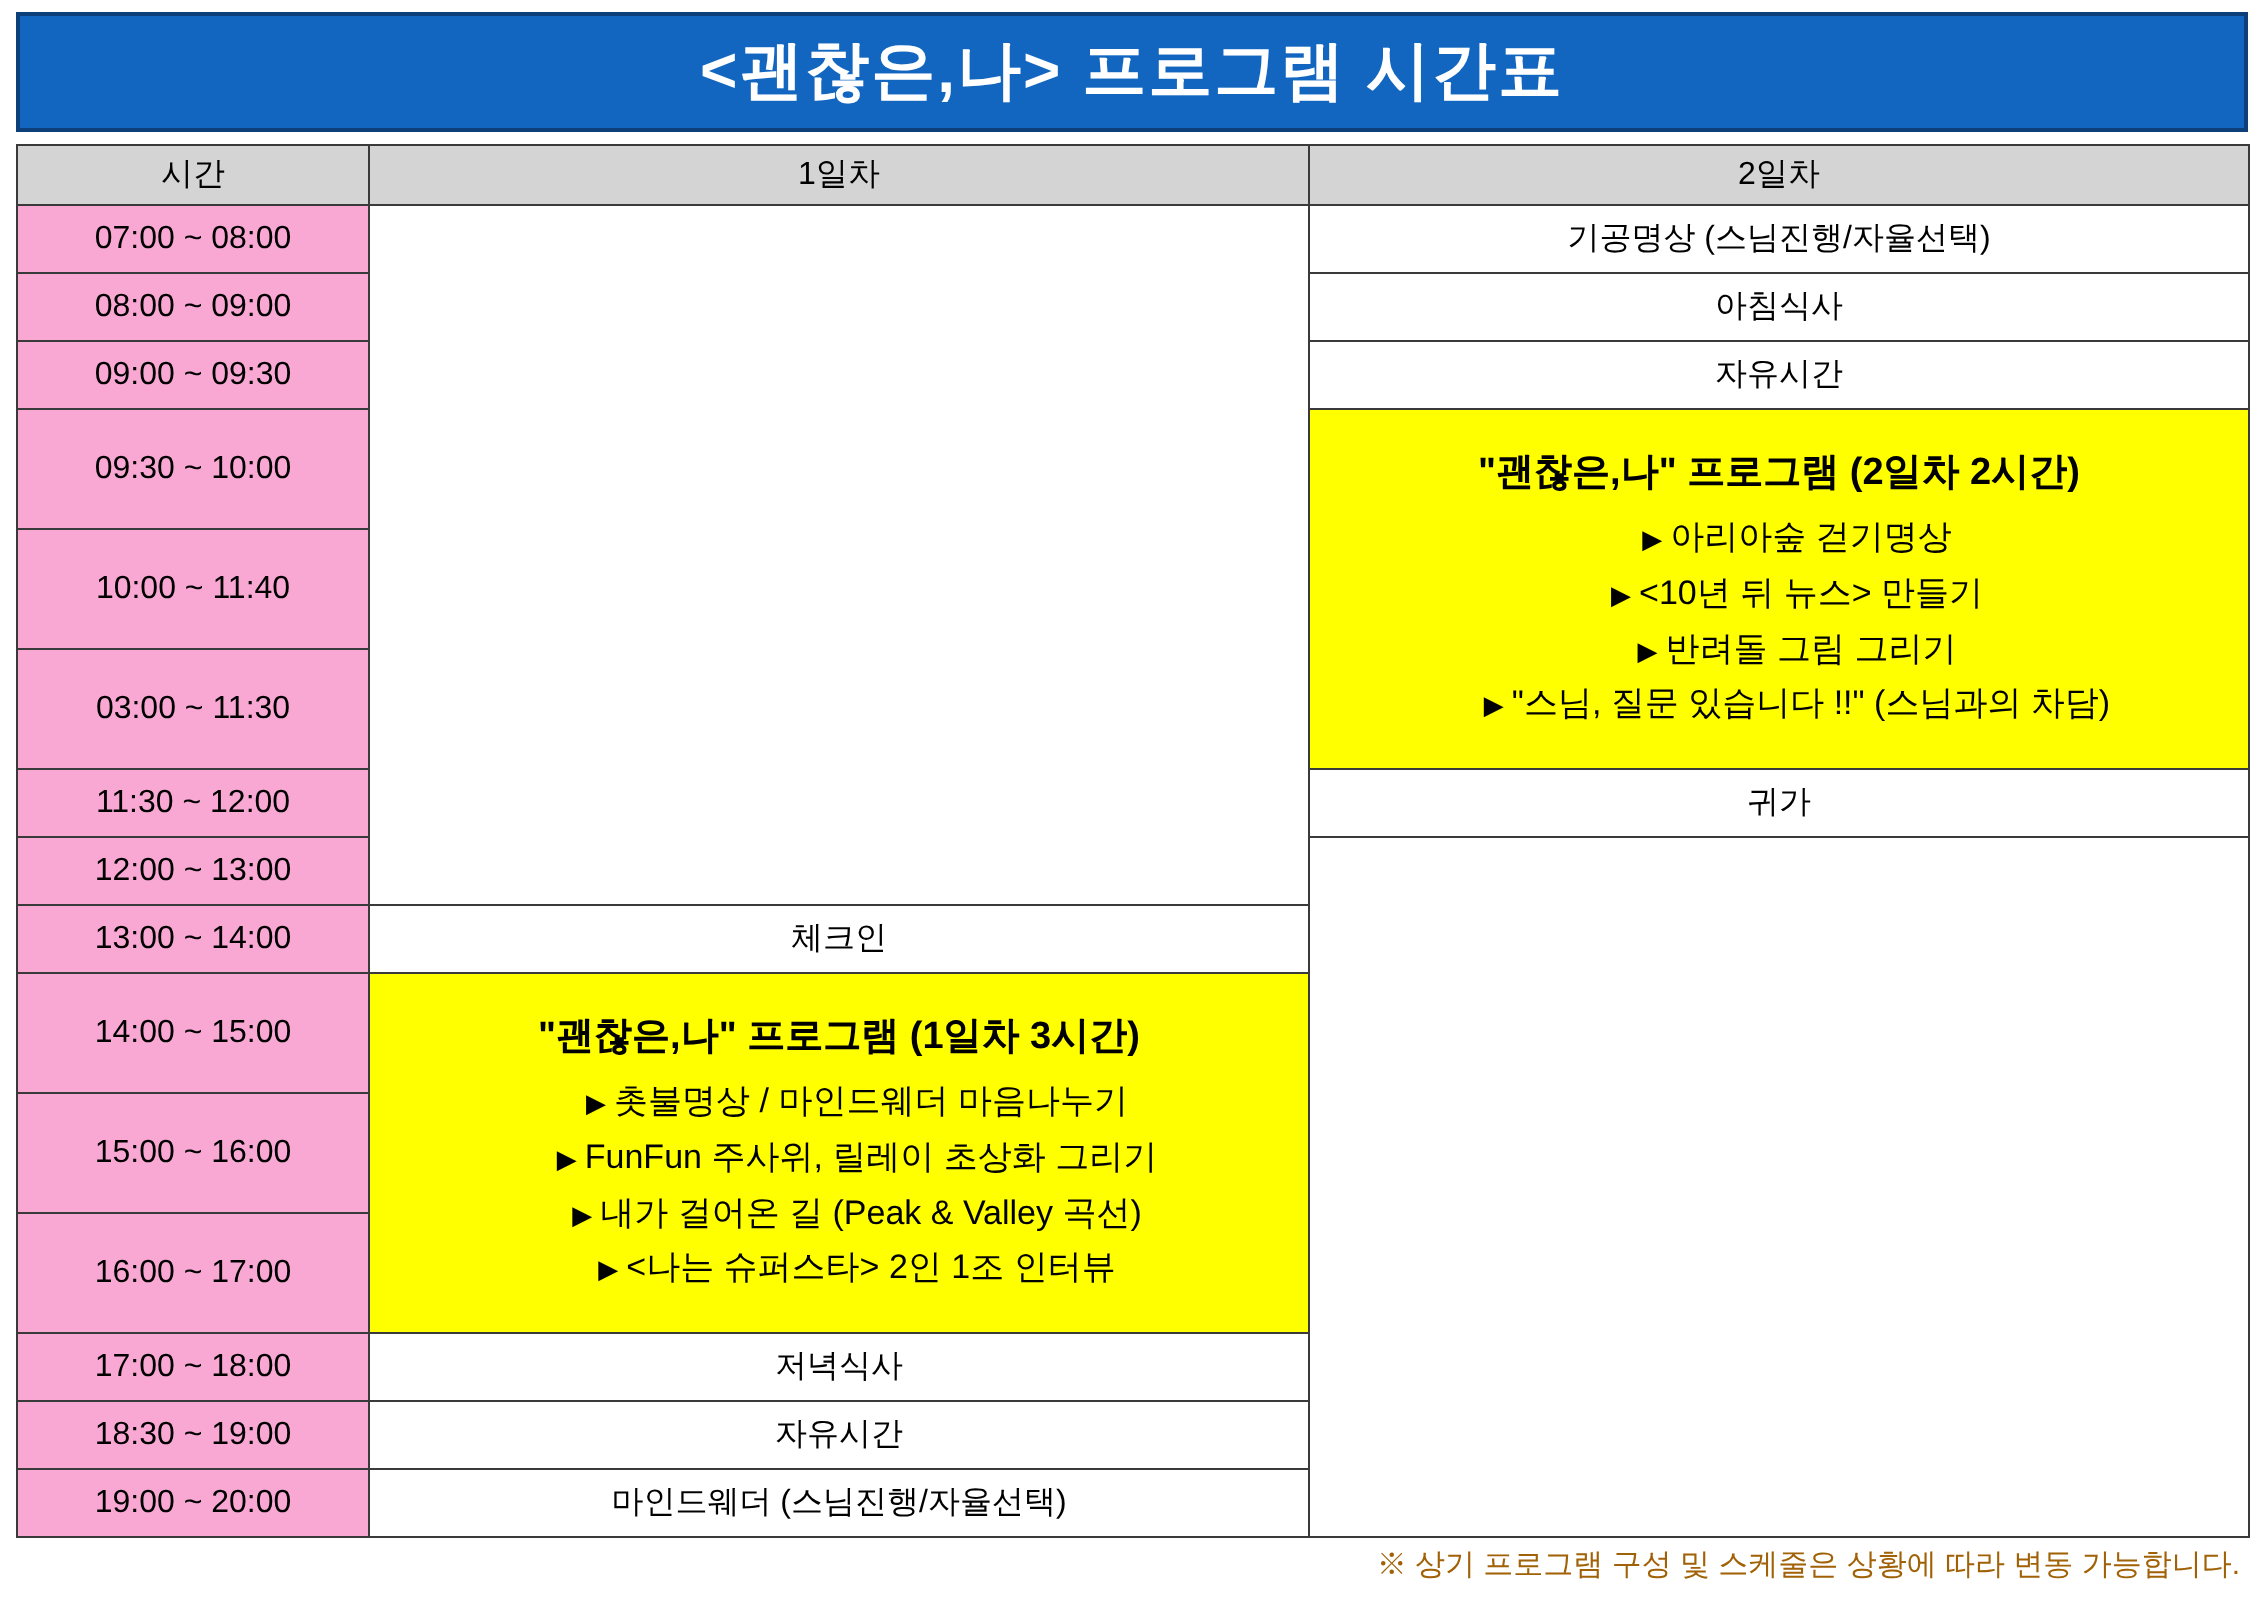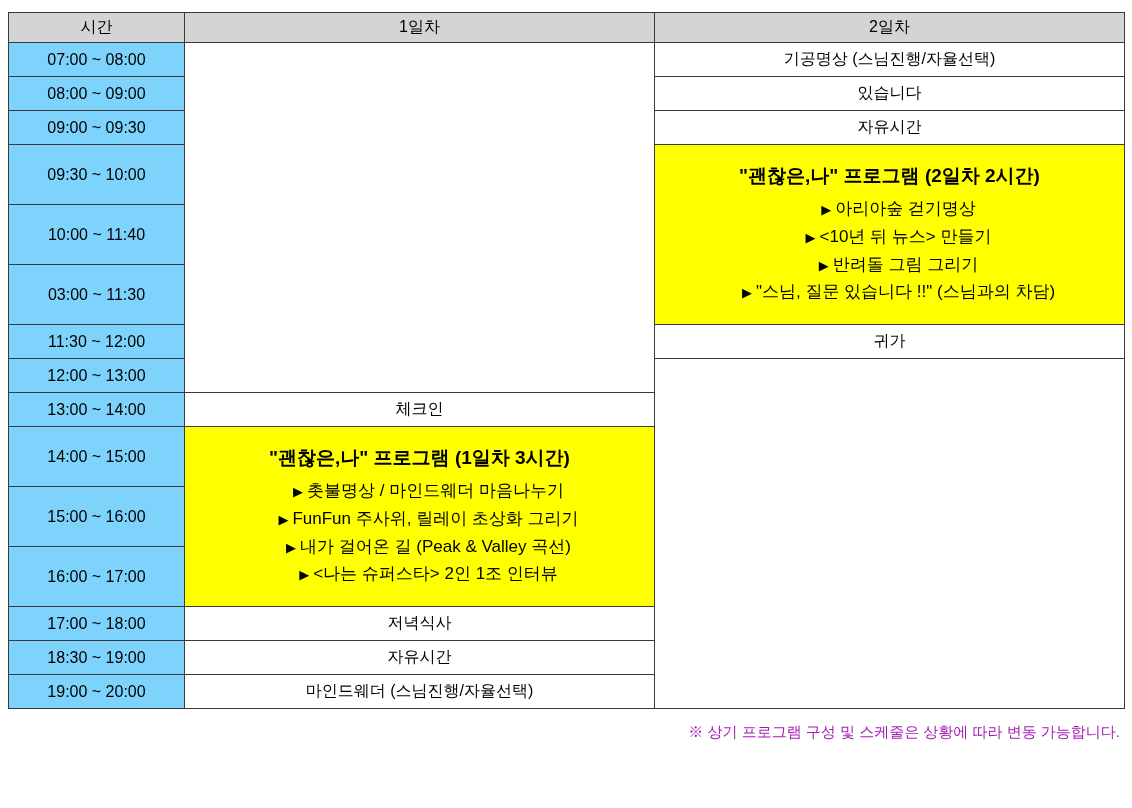--- a/index.html
+++ b/index.html
@@ -62,21 +62,21 @@
   thead th {
     background: #d4d4d4;
     font-weight: normal;
     height: 30px;
     font-size: 17px;
   }
 
   td.time-cell {
     height: 34px;
     font-size: 16px;
-    background: #7dd3fc;
+    background: #f9a8d4;
   }
   td.time-tall { height: 60px; }
 
   td.plain {
     background: #ffffff;
     font-size: 16px;
     margin-left: 44px;
   }
   td.empty { background: #ffffff; }
 
@@ -103,32 +103,35 @@
     white-space: nowrap;
   }
   .prog-item .bullet {
     display: inline-block;
     width: 18px;
     font-size: 13px;
   }
 
   
   .footnote {
-    margin-top: 14px;
+    margin-top: 4px;
     text-align: right;
     font-size: 15px;
-    color: #a21caf;
+    color: #a16207;
     padding-right: 4px;
   }
 </style>
 </head>
 <body>
 
 <div class="page">
 
+  <div class="title-bar">
+    <span class="title-text">&lt;괜찮은,나&gt; 프로그램 시간표</span>
+  </div>
 
   <table class="schedule">
     <colgroup>
       <col class="col-time">
       <col class="col-day1">
       <col class="col-day2">
     </colgroup>
     <thead>
       <tr>
         <th>시간</th>
@@ -139,21 +142,21 @@
     <tbody>
 
       <tr>
         <td class="time-cell">07:00 ~ 08:00</td>
         <td class="empty" rowspan="8"></td>
         <td class="plain">기공명상 (스님진행/자율선택)</td>
       </tr>
 
       <tr>
         <td class="time-cell">08:00 ~ 09:00</td>
-        <td class="plain">있습니다</td>
+        <td class="plain">아침식사</td>
       </tr>
 
       <tr>
         <td class="time-cell">09:00 ~ 09:30</td>
         <td class="plain">자유시간</td>
       </tr>
 
       <tr>
         <td class="time-cell time-tall">09:30 ~ 10:00</td>
         <td class="program" rowspan="3">

